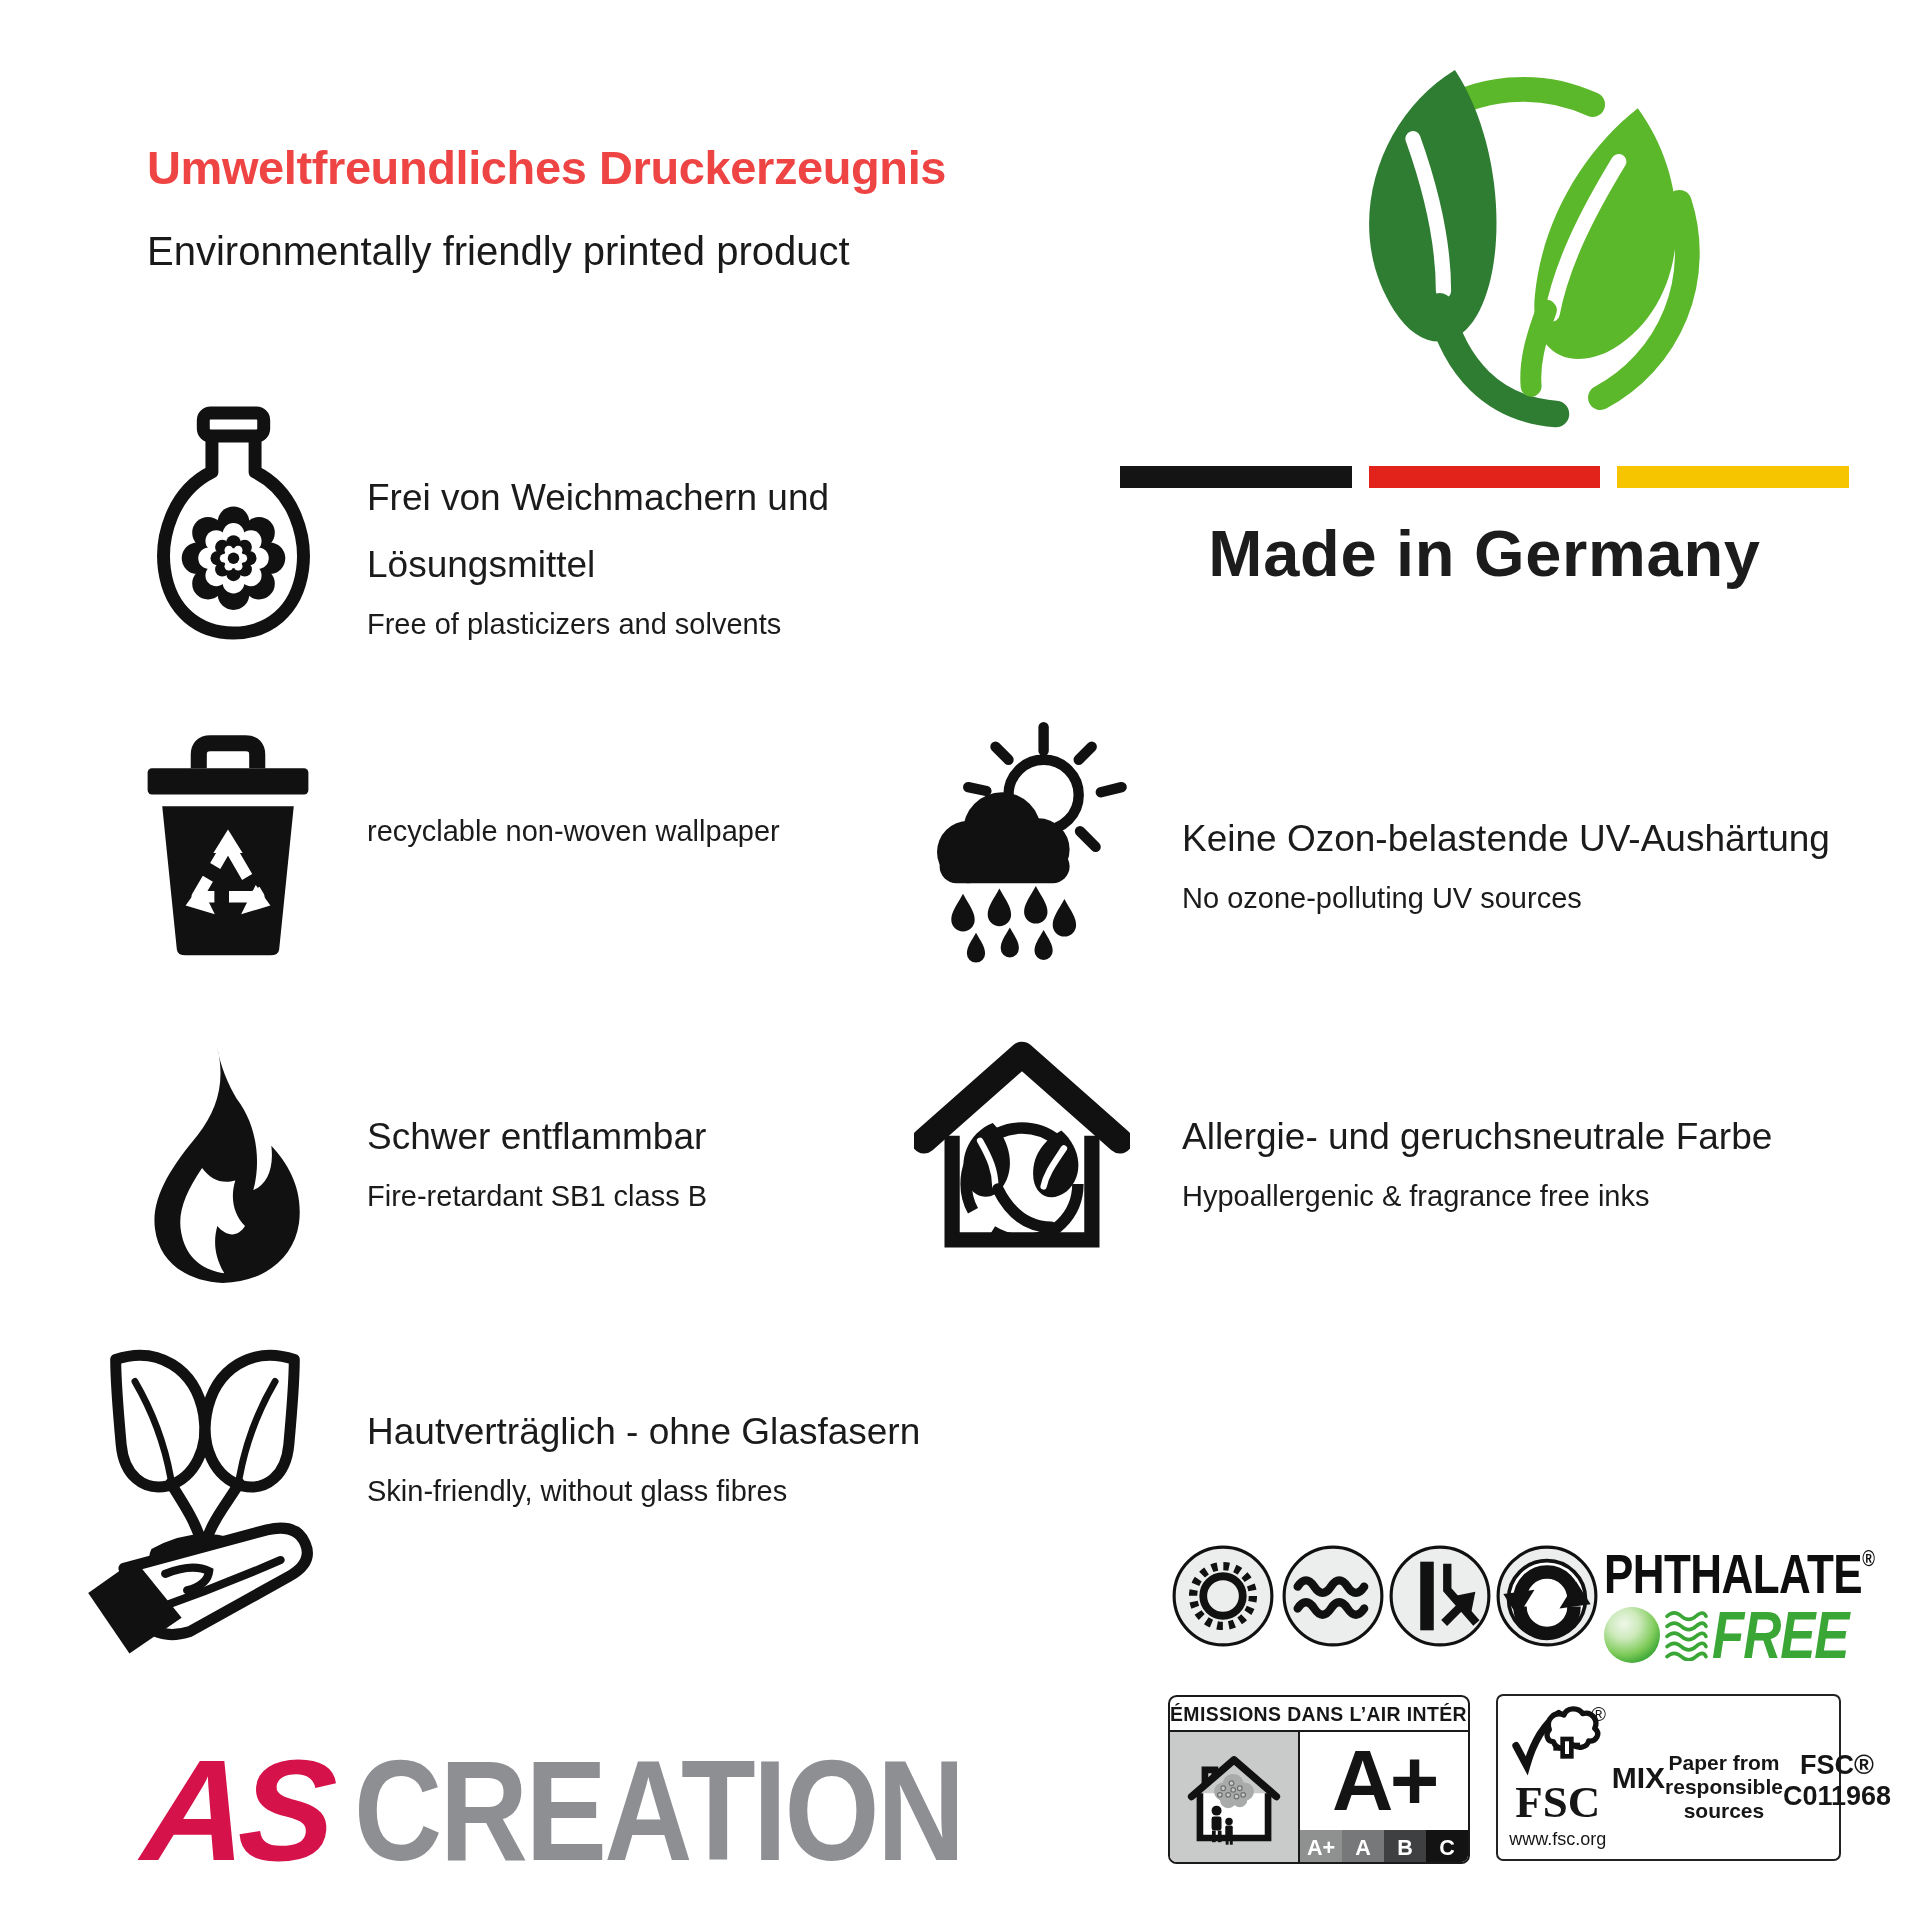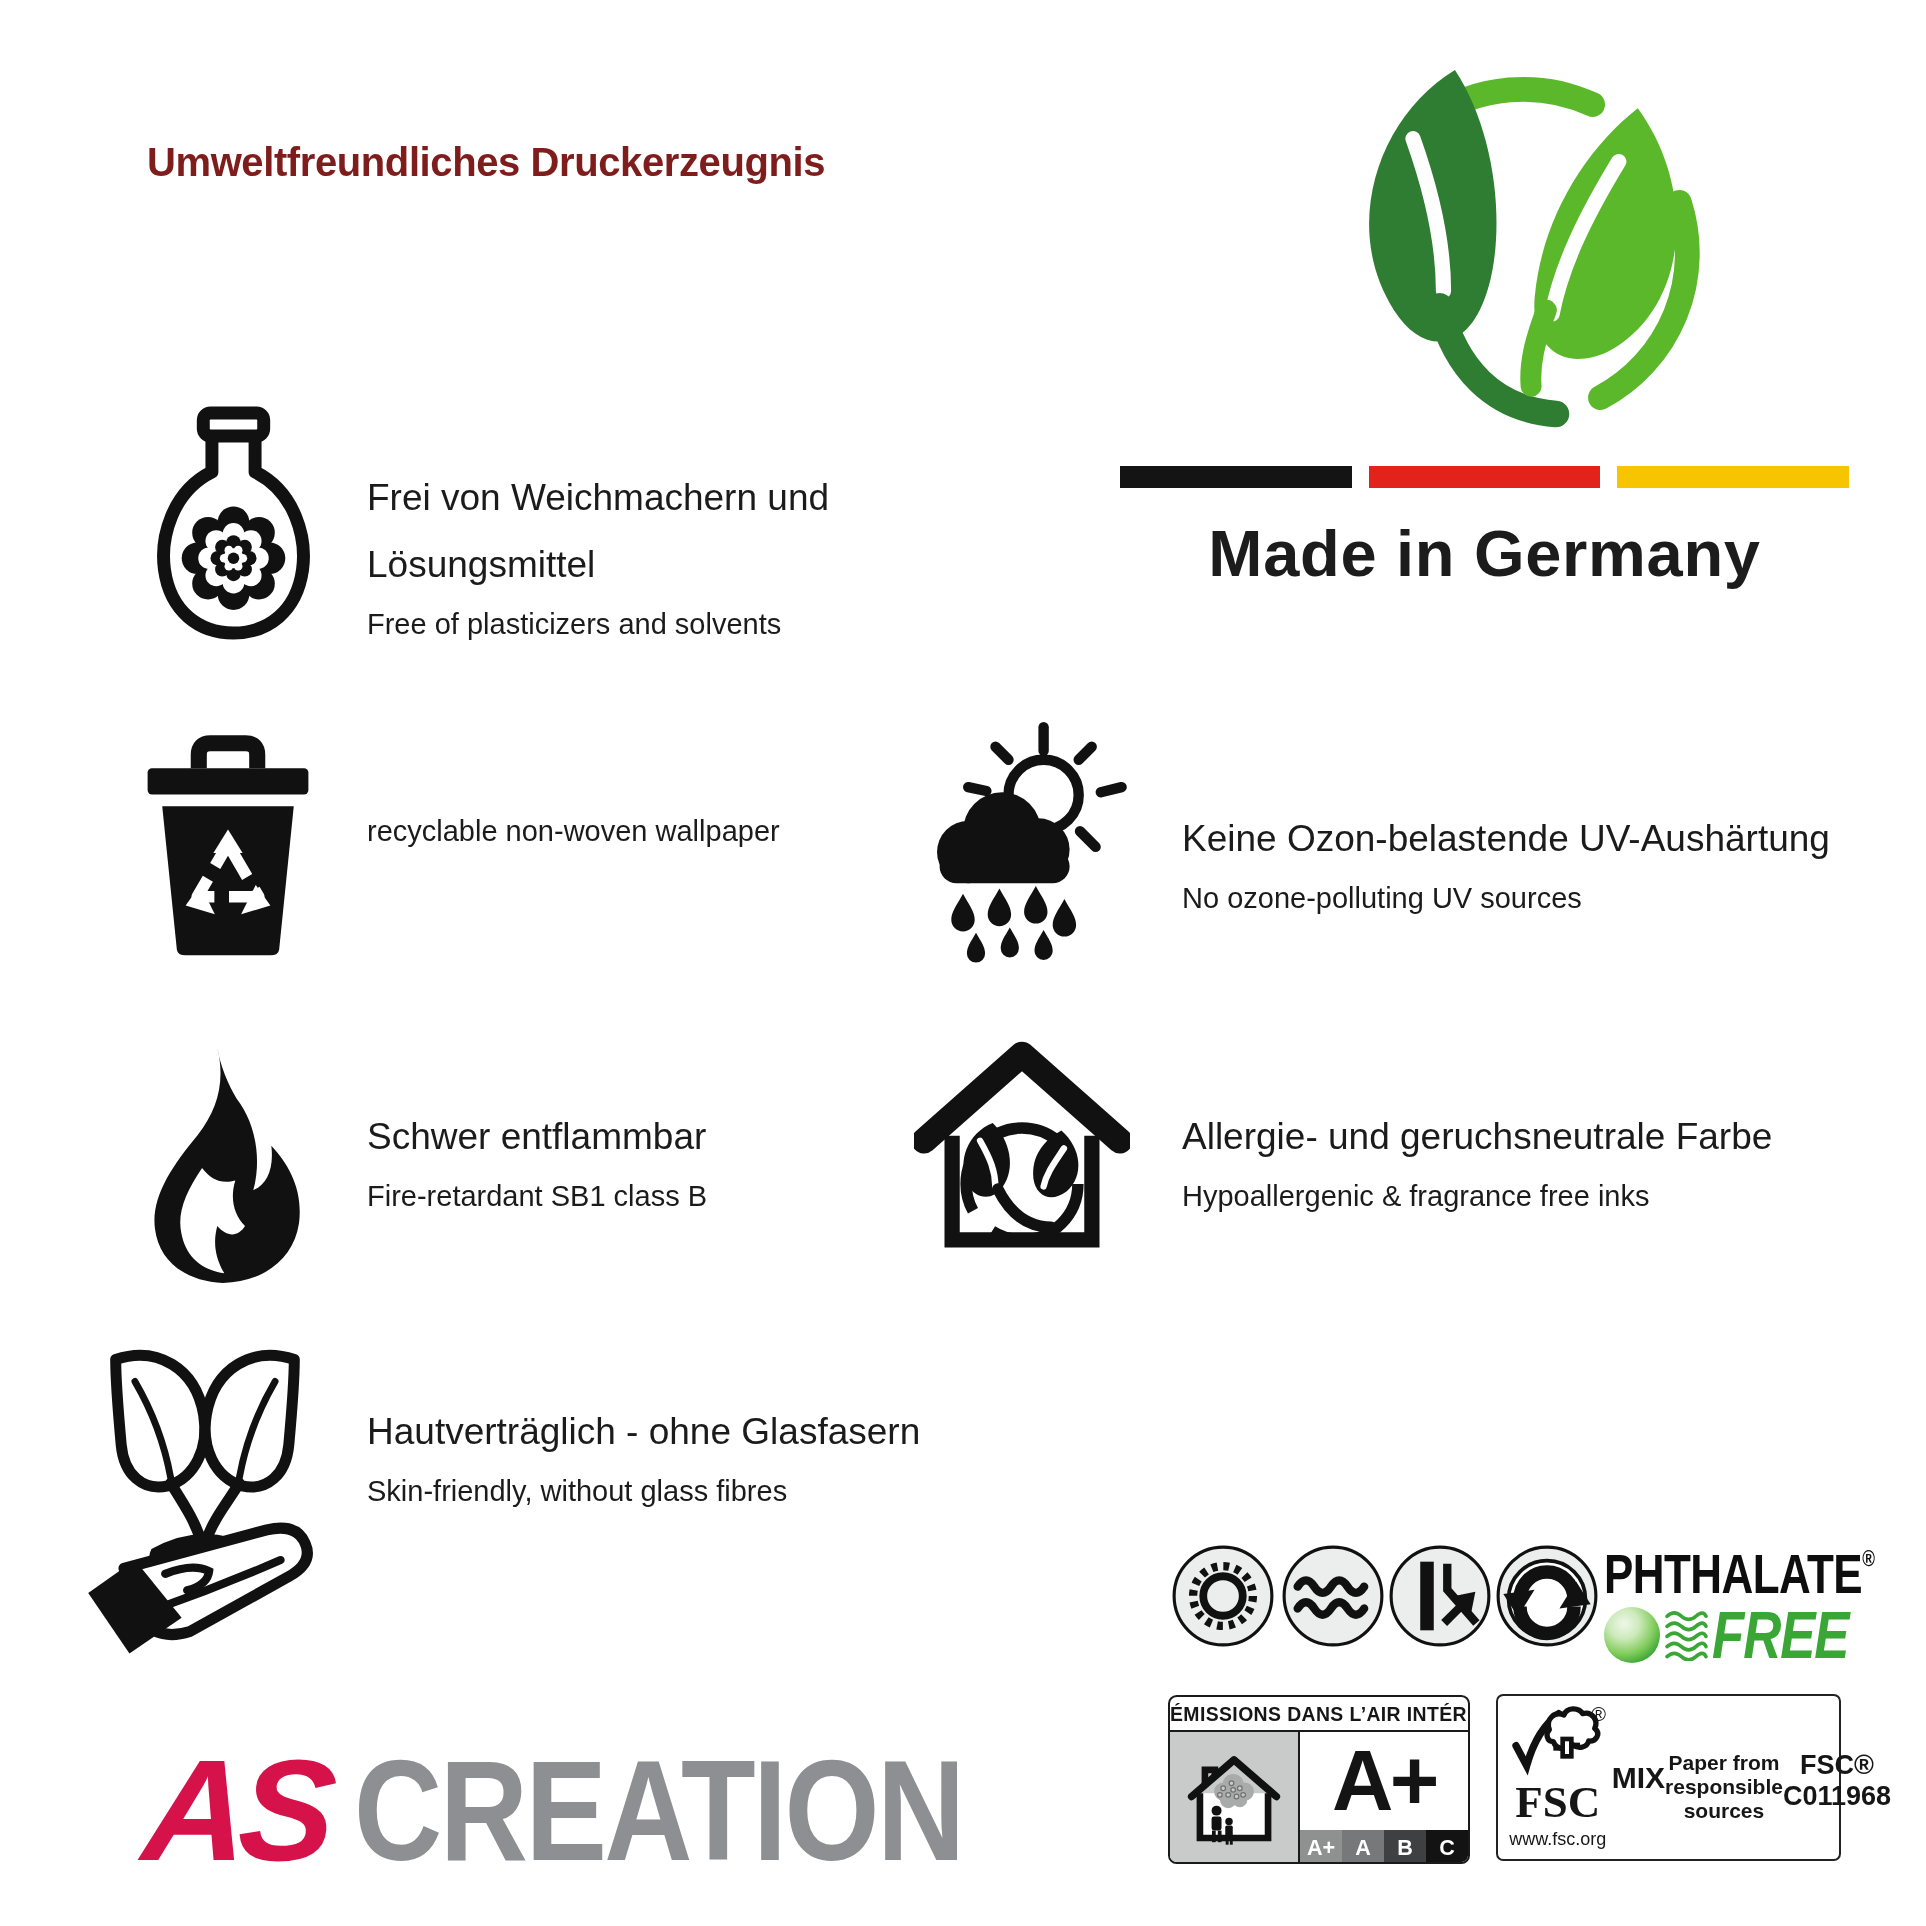--- a/index.html
+++ b/index.html
@@ -1,20 +1,20 @@
 <!DOCTYPE html>
 <html style="font-size:11.5px"><head>
 <meta charset="utf-8">
 <style>
   html,body{margin:0;padding:0;background:#fff;}
   .canvas{position:relative;width:1926px;height:1926px;background:#ffffff;overflow:hidden;
           font-family:"Liberation Sans","DejaVu Sans",sans-serif;color:#161616;}
   .abs{position:absolute;}
   
-  .title{font-size:40px;font-weight:700;letter-spacing:-0.4px;color:#7f1d1d;}
+  .title{font-size:47px;font-weight:700;letter-spacing:-0.4px;color:#ef4444;}
   .subtitle{font-size:40px;font-weight:400;color:#1a1a1a;}
   
   .feature .de{font-size:37px;line-height:67px;white-space:pre-line;color:#1b1b1b;}
   .feature .en{font-size:29px;margin-top:10px;color:#1b1b1b;}
   
   .bars{display:flex;gap:17px;}
   .bar{height:21.6px;flex:1;}
   .mig{font-size:65px;font-weight:700;text-align:center;letter-spacing:0.7px;color:#1c1c1c;}
   
   .pht-line1{font-size:55px;font-weight:800;letter-spacing:-0.7px;transform:scaleX(0.8);transform-origin:left;white-space:nowrap;color:#0e0e0e;display:inline-block;}
@@ -48,20 +48,21 @@
   .brand-as{font-size:144px;font-weight:700;font-style:italic;letter-spacing:-8.6px;line-height:1;transform:skewX(-4deg);}
   .brand-creation{font-size:142px;font-weight:700;letter-spacing:-2.9px;line-height:1;display:inline-block;transform:scaleX(0.86);transform-origin:left bottom;margin-left:27px;}
   svg{display:block;}
 </style>
 </head>
 <body>
 
 <div class="canvas">
 
   <div class="abs title" style="left:147px;top:140px;">Umweltfreundliches Druckerzeugnis</div>
+  <div class="abs subtitle" style="left:147px;top:229px;">Environmentally friendly printed product</div>
 
   <svg class="abs" style="left:1333px;top:57px;" width="381" height="392" viewBox="0 0 200 200">
     <path d="M50.7,29.6 A86,86 0 0 1 136.3,22.1" fill="none" stroke="#5cb82b" stroke-width="13" stroke-linecap="round"></path>
     <path d="M181.8,73.4 A86,86 0 0 1 140.4,175.9" fill="none" stroke="#5cb82b" stroke-width="13" stroke-linecap="round"></path>
     <path d="M64,4 C24,28 4,86 32,130 C46,152 66,152 77,130 C92,100 88,40 64,4 Z" fill="#2e7d32"></path>
     <path d="M42,40 C52,68 58,94 58,120" fill="none" stroke="#ffffff" stroke-width="8" stroke-linecap="round"></path>
     <path d="M56,128 C64,160 84,182 117,184.5" fill="none" stroke="#2e7d32" stroke-width="14" stroke-linecap="round"></path>
     <path d="M160,24 C192,68 186,130 144,152 C120,163 103,148 106,122 C110,82 132,46 160,24 Z" fill="#5cb82b"></path>
     <path d="M150,52 C133,80 120,106 115,132" fill="none" stroke="#ffffff" stroke-width="8" stroke-linecap="round"></path>
     <path d="M112,130 C106,146 103,158 104,170" fill="none" stroke="#5cb82b" stroke-width="11" stroke-linecap="round"></path>

